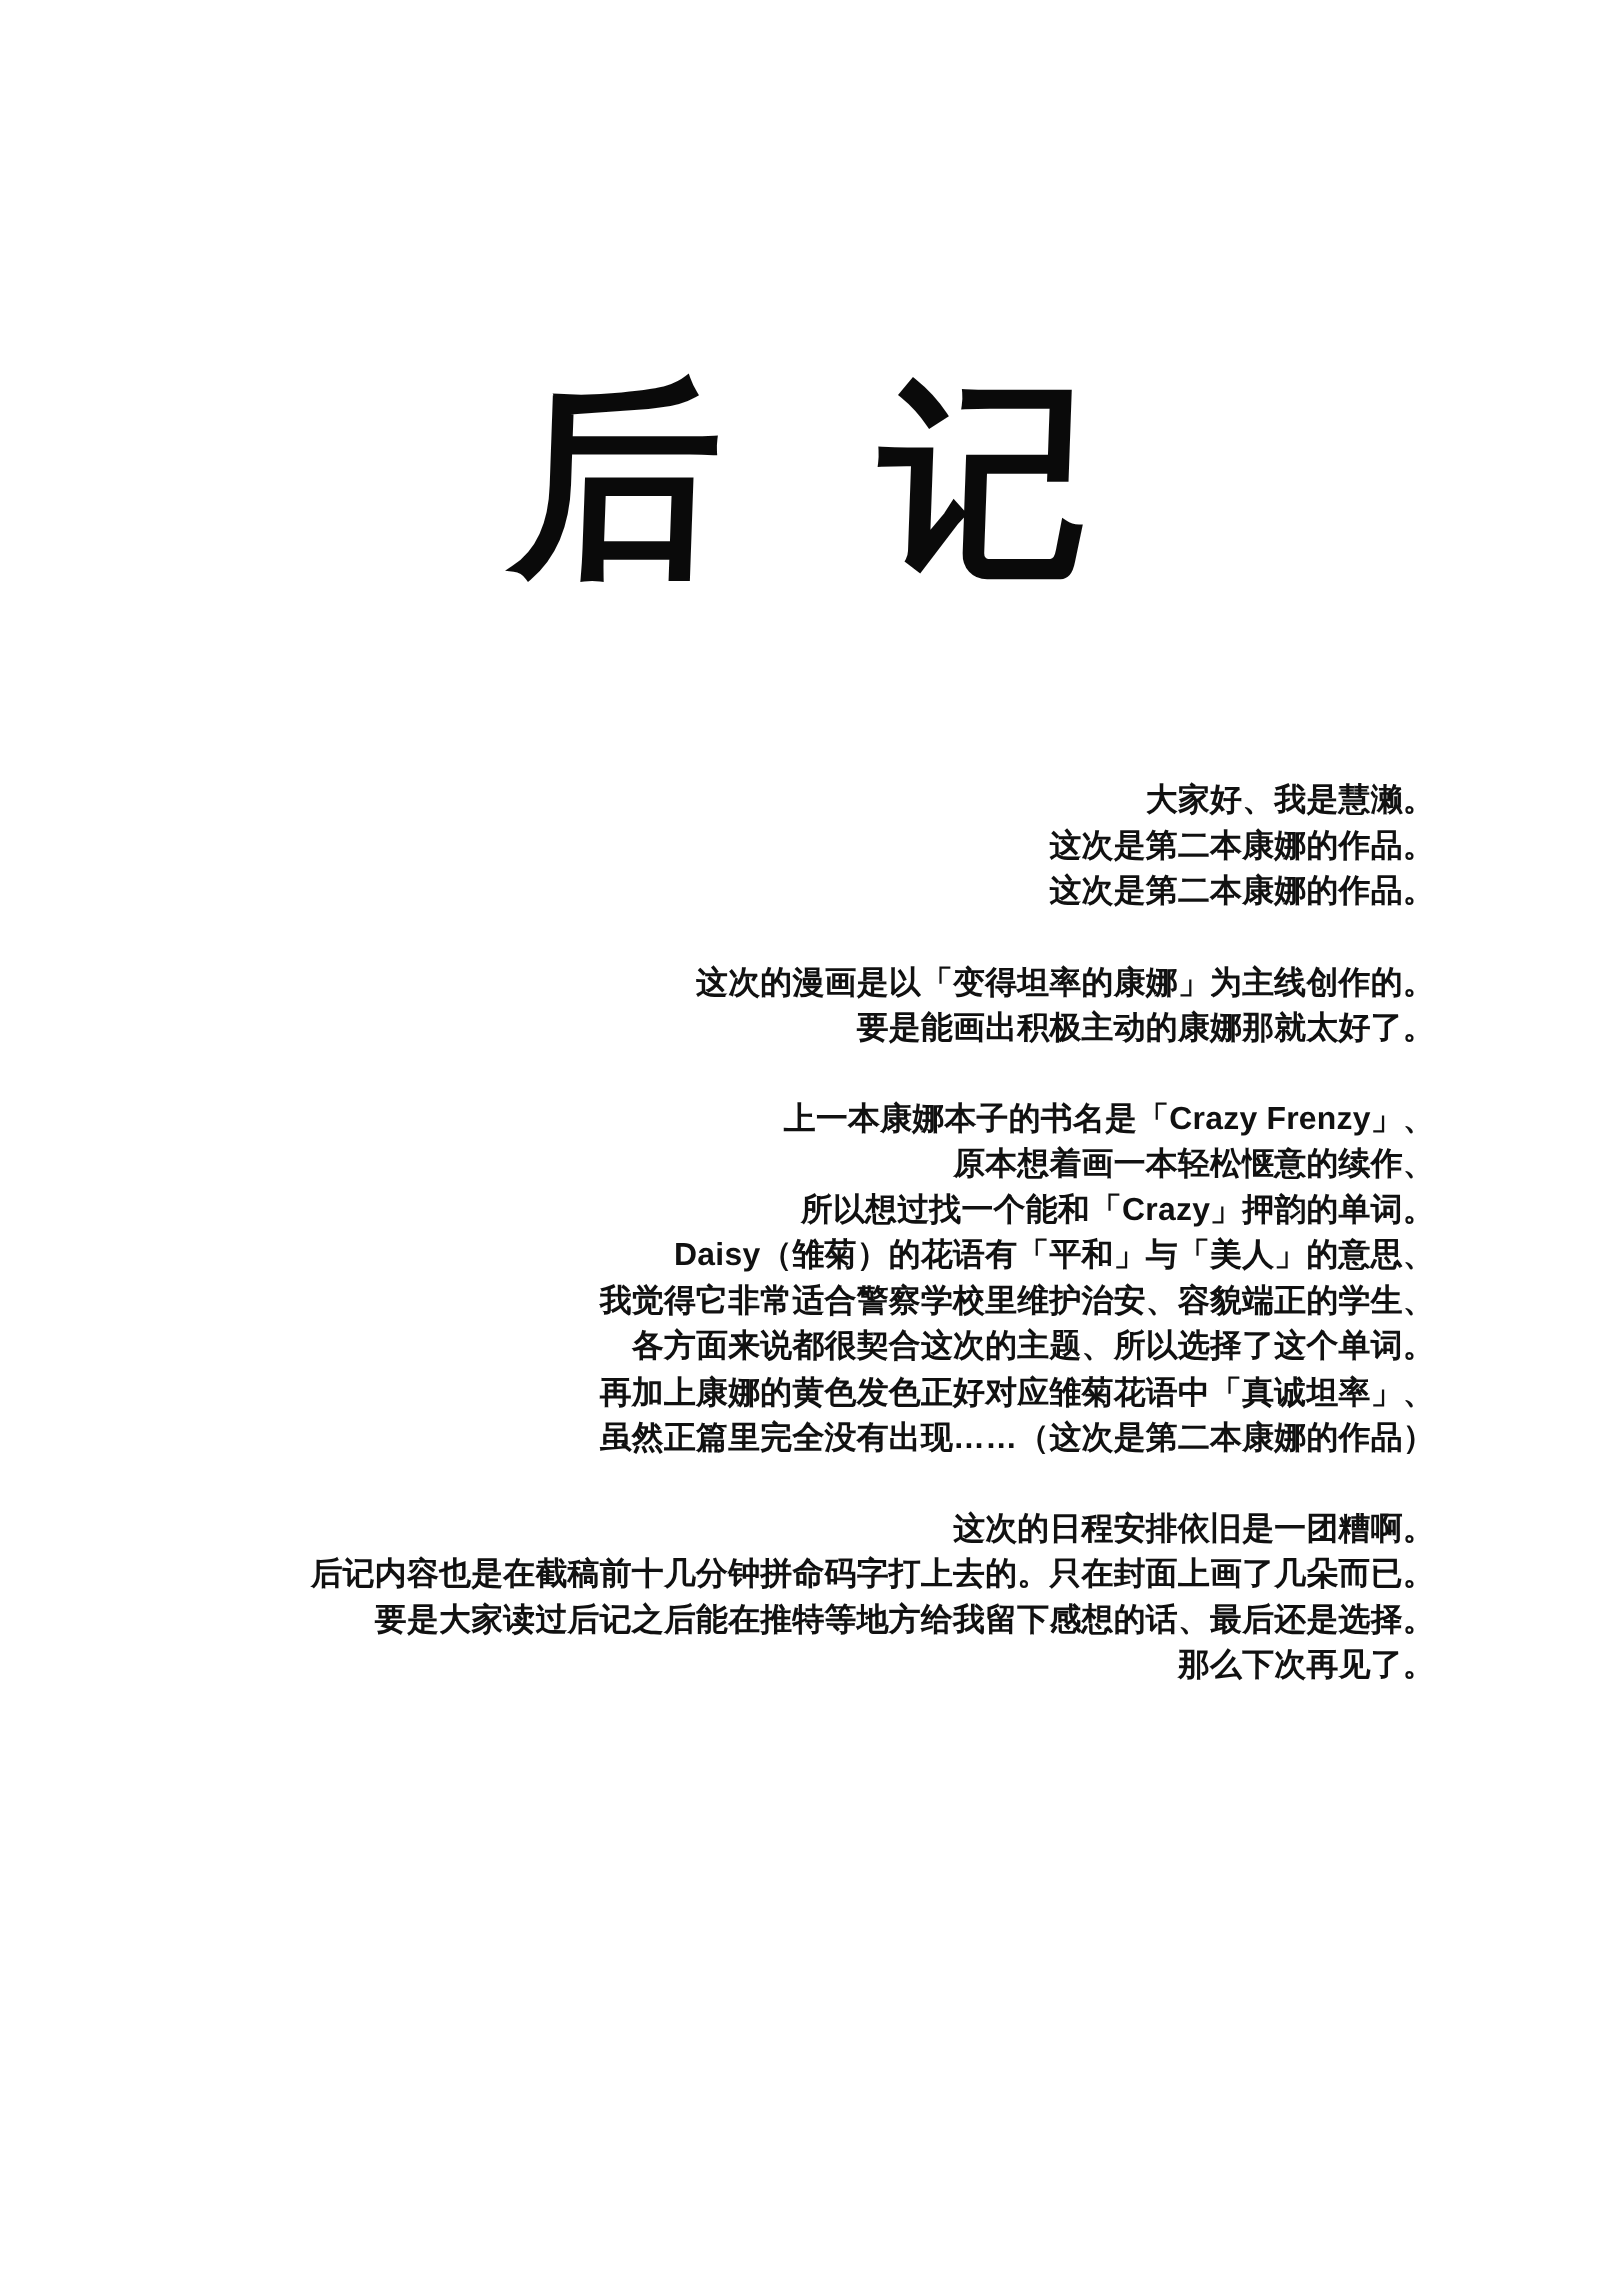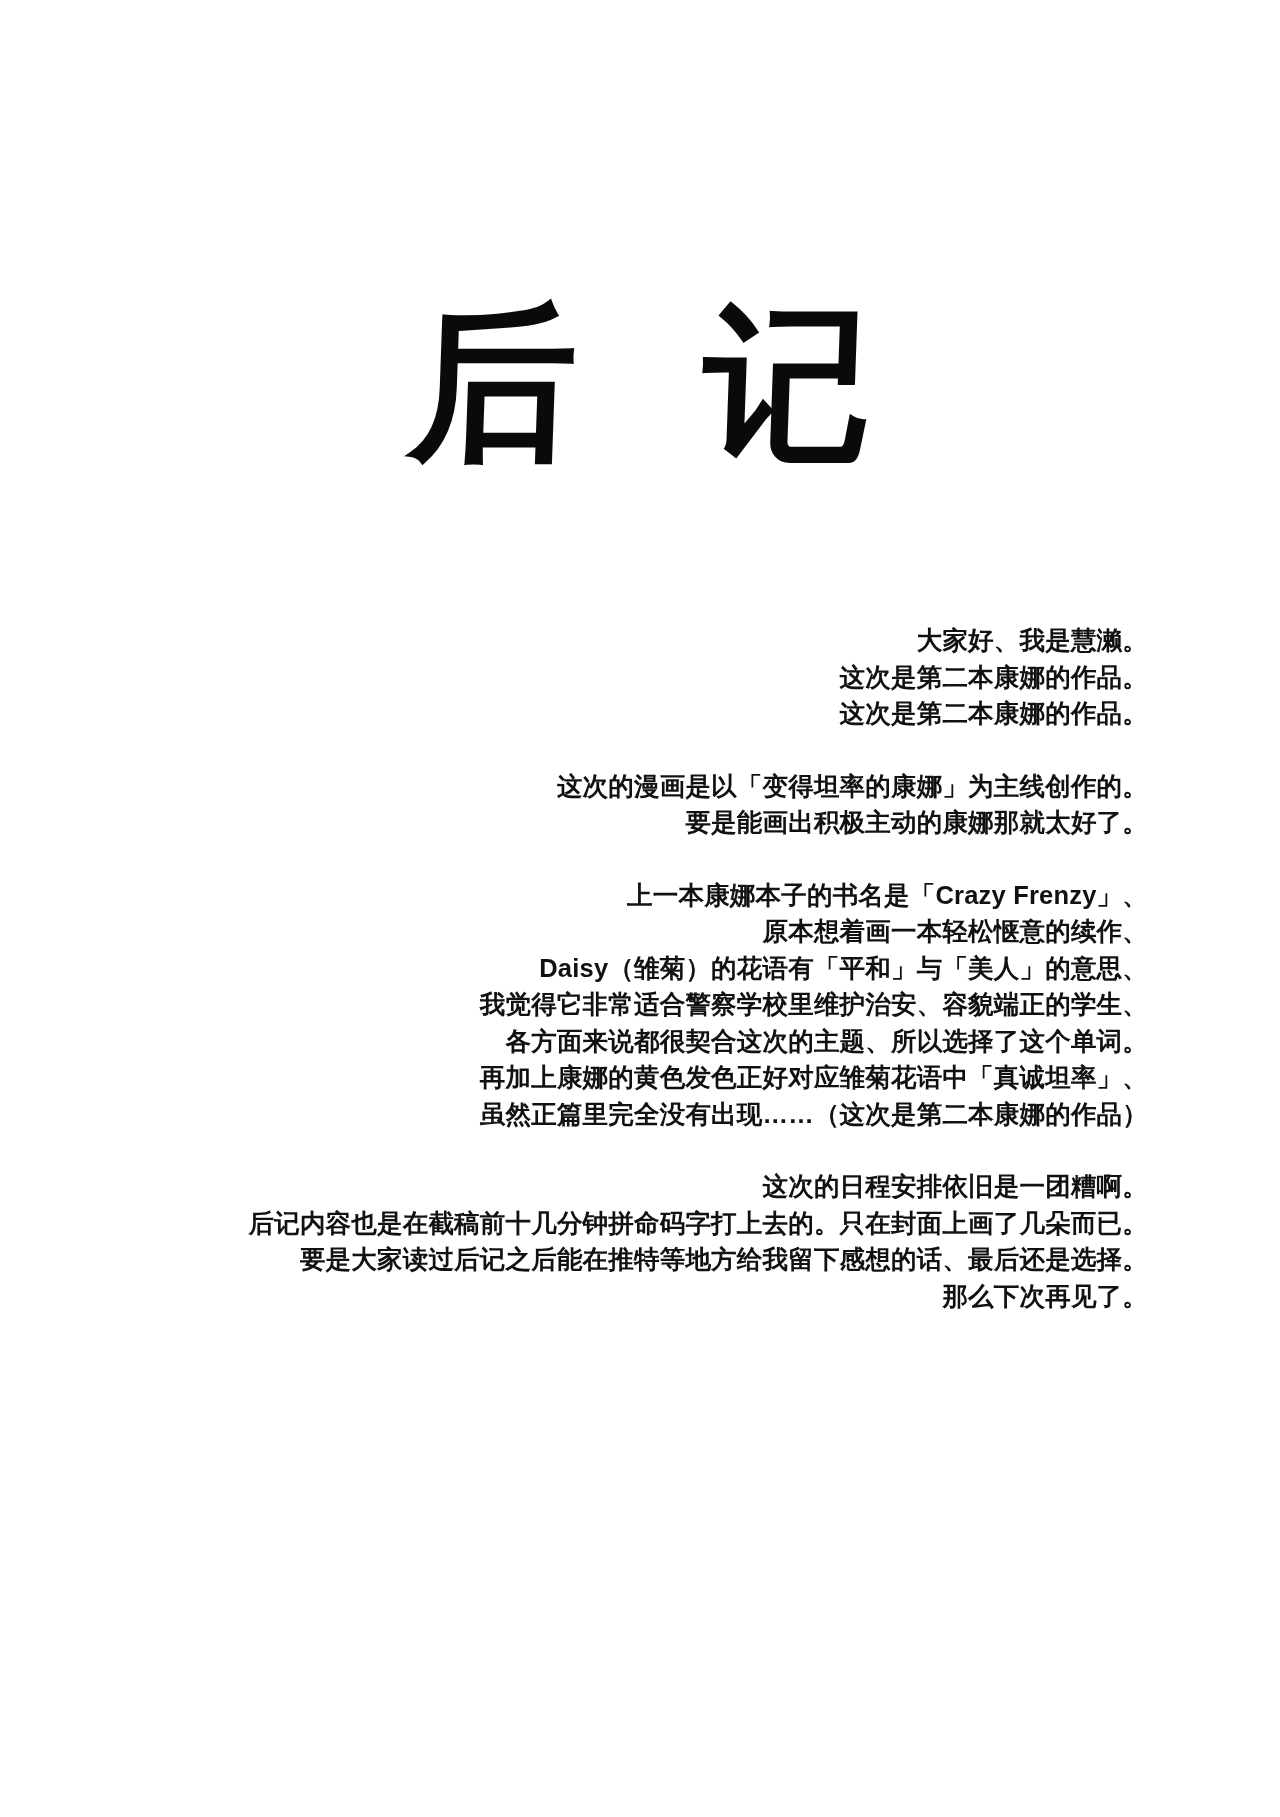--- a/index.html
+++ b/index.html
@@ -85,20 +85,21 @@
     </div>
 
     <div class="para">
       <span class="line">这次的漫画是以「变得坦率的康娜」为主线创作的。</span>
       <span class="line">要是能画出积极主动的康娜那就太好了。</span>
     </div>
 
     <div class="para">
       <span class="line">上一本康娜本子的书名是「Crazy Frenzy」、</span>
       <span class="line">原本想着画一本轻松惬意的续作、</span>
+      <span class="line">所以想过找一个能和「Crazy」押韵的单词。</span>
       <span class="line">Daisy（雏菊）的花语有「平和」与「美人」的意思、</span>
       <span class="line">我觉得它非常适合警察学校里维护治安、容貌端正的学生、</span>
       <span class="line">各方面来说都很契合这次的主题、所以选择了这个单词。</span>
       <span class="line">再加上康娜的黄色发色正好对应雏菊花语中「真诚坦率」、</span>
       <span class="line">虽然正篇里完全没有出现……（这次是第二本康娜的作品）</span>
     </div>
 
     <div class="para">
       <span class="line">这次的日程安排依旧是一团糟啊。</span>
       <span class="line">后记内容也是在截稿前十几分钟拼命码字打上去的。只在封面上画了几朵而已。</span>

